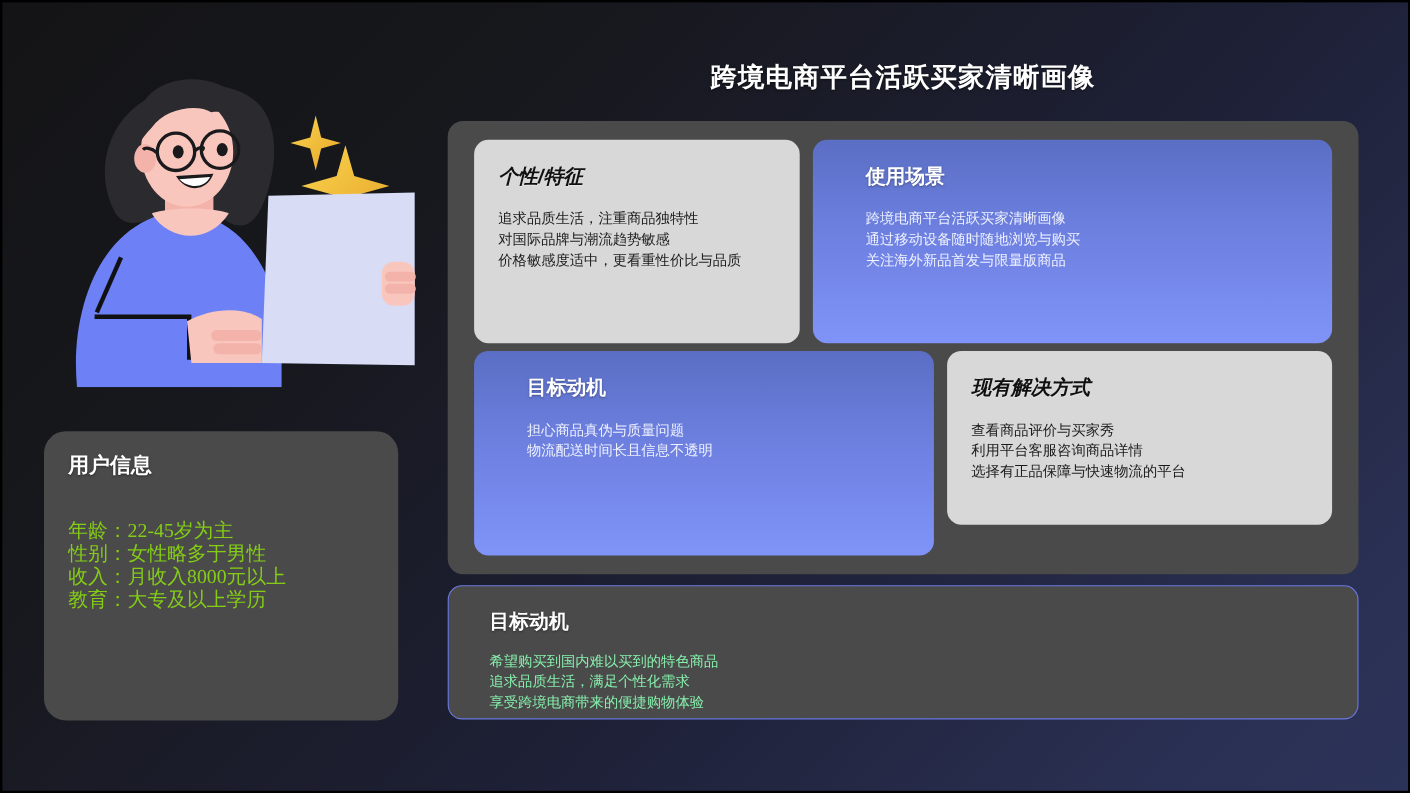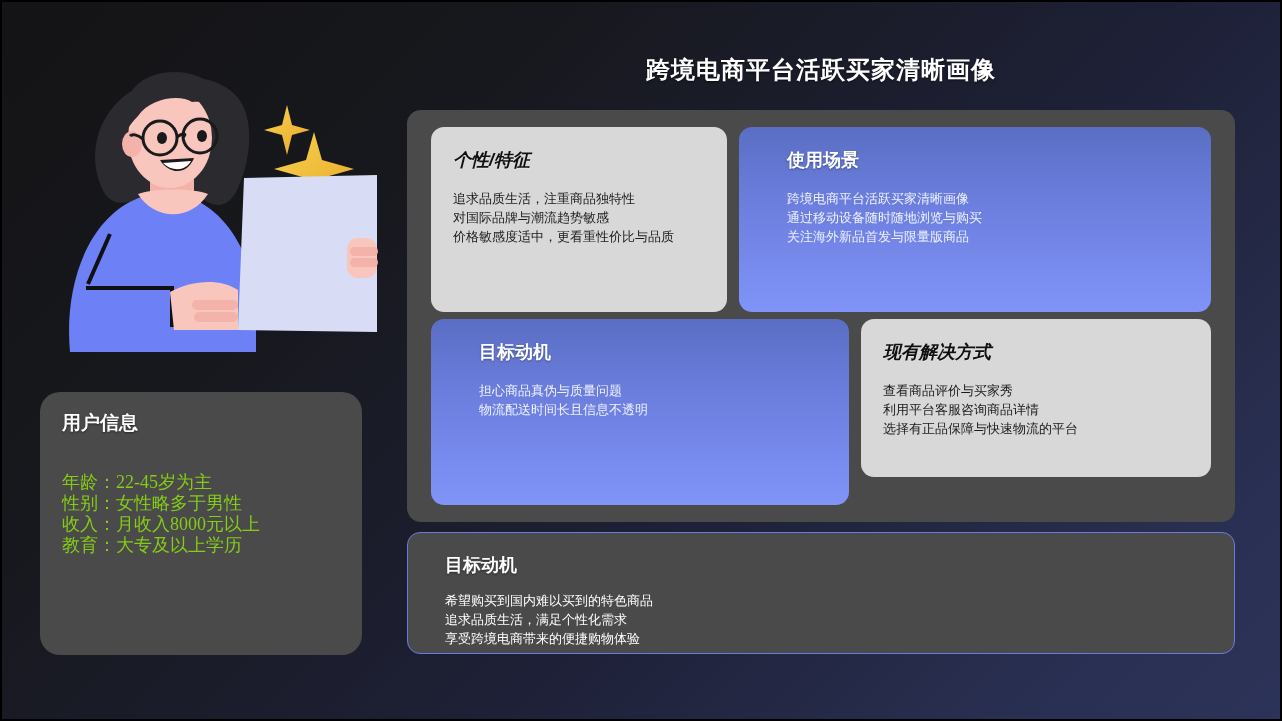--- a/index.html
+++ b/index.html
@@ -85,21 +85,21 @@
   
   #card-4{
     position:absolute; left:405px; top:530px; width:828px; height:122px;
     background:#4a4a4a;
     border:1px solid #6b7ae0;
     border-radius:13px;
     padding:20px 22px 0 37px;
   }
   #card-4 .card-title{ font-size:18px; font-weight:bold; color:#ffffff;
     margin-bottom:14px; text-shadow:0 1px 2px rgba(0,0,0,.45); }
-  #card-4 .card-lines{ font-size:13px; line-height:19px; color:#ffffff; }
+  #card-4 .card-lines{ font-size:13px; line-height:19px; color:#86efac; }
   #card-4 .card-lines div{ white-space:nowrap; }
 </style>
 </head>
 <body>
 
 <div id="stage">
 
   <div id="page-title">跨境电商平台活跃买家清晰画像</div>
 
   <div id="illustration">

